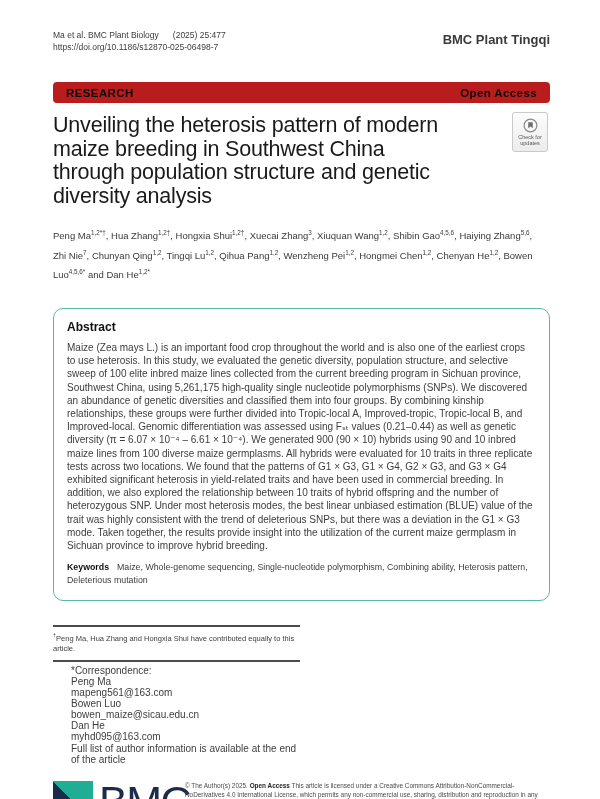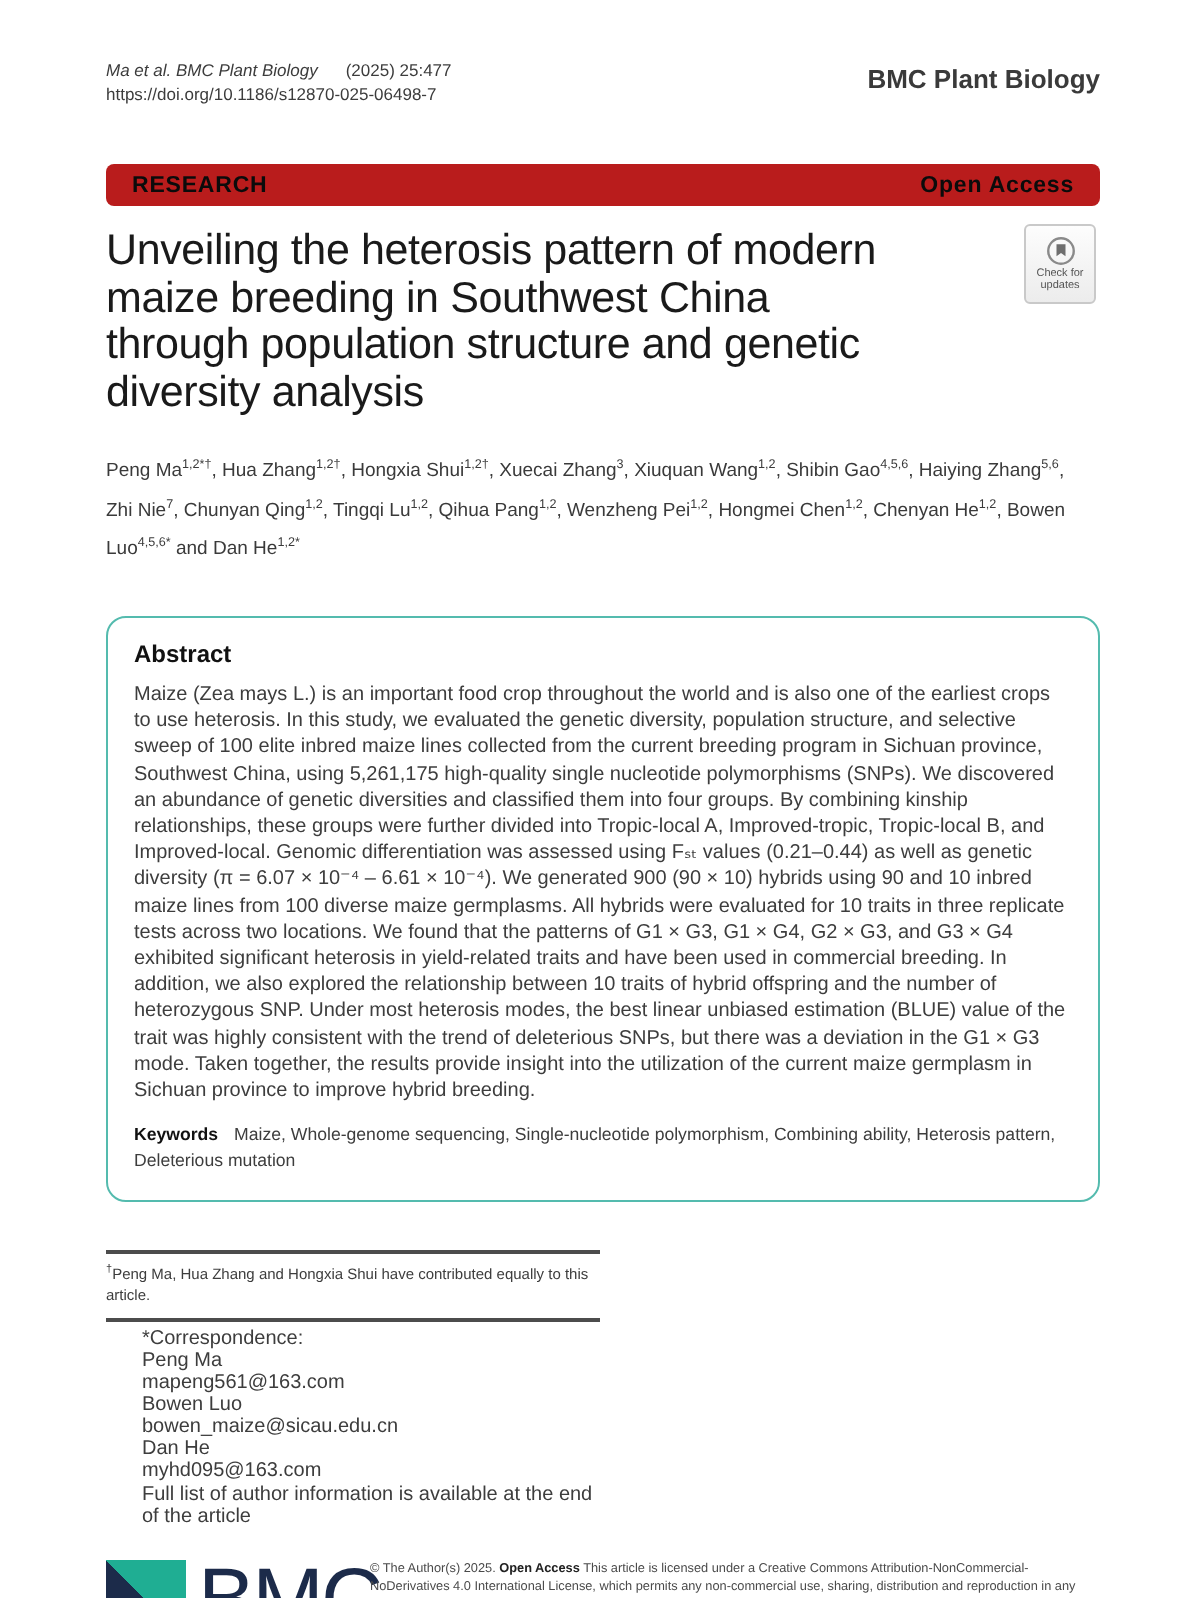--- a/index.html
+++ b/index.html
@@ -10,21 +10,21 @@
     background:#ffffff;
     font-family:"Liberation Sans","DejaVu Sans",sans-serif;
     color:#2b2b2b;
     overflow:hidden;
     box-sizing:border-box;
     padding:30px 50px 0 53px;
   }
   
   .hdr{display:flex;justify-content:space-between;align-items:flex-start;}
   .hdr-cite{font-size:8.5px;line-height:11.5px;color:#3c3c3c;}
-  .hdr-cite .it{font-style:italic;}
+  .hdr-cite .it{}
   .hdr-cite .ref{font-style:normal;margin-left:14px;}
   .hdr-journal{font-size:13px;font-weight:bold;color:#3a3a3a;margin-top:2px;}
   
   .banner{
     margin-top:29px;height:21px;border-radius:4px;
     display:flex;justify-content:space-between;align-items:center;
     padding:0 13px;box-sizing:border-box;
   }
   .banner span{font-size:11.5px;font-weight:bold;color:#0b0b0b;letter-spacing:.4px;}
   
@@ -80,21 +80,21 @@
 
 <div class="page">
 
   <div class="hdr">
     <div class="hdr-cite">
       <div>
         <span class="it">Ma et al. BMC Plant Biology</span><span class="ref">(2025) 25:477</span>
       </div>
       <div>https://doi.org/10.1186/s12870-025-06498-7</div>
     </div>
-    <div class="hdr-journal">BMC Plant Biology</div>
+    <div class="hdr-journal">BMC Plant Tingqi</div>
   </div>
 
   <div class="banner" style="background:#b91c1c;">
     <span>RESEARCH</span>
     <span>Open Access</span>
   </div>
 
   <div class="title-wrap">
     <div class="title">
         <div>Unveiling the heterosis pattern of modern</div>

